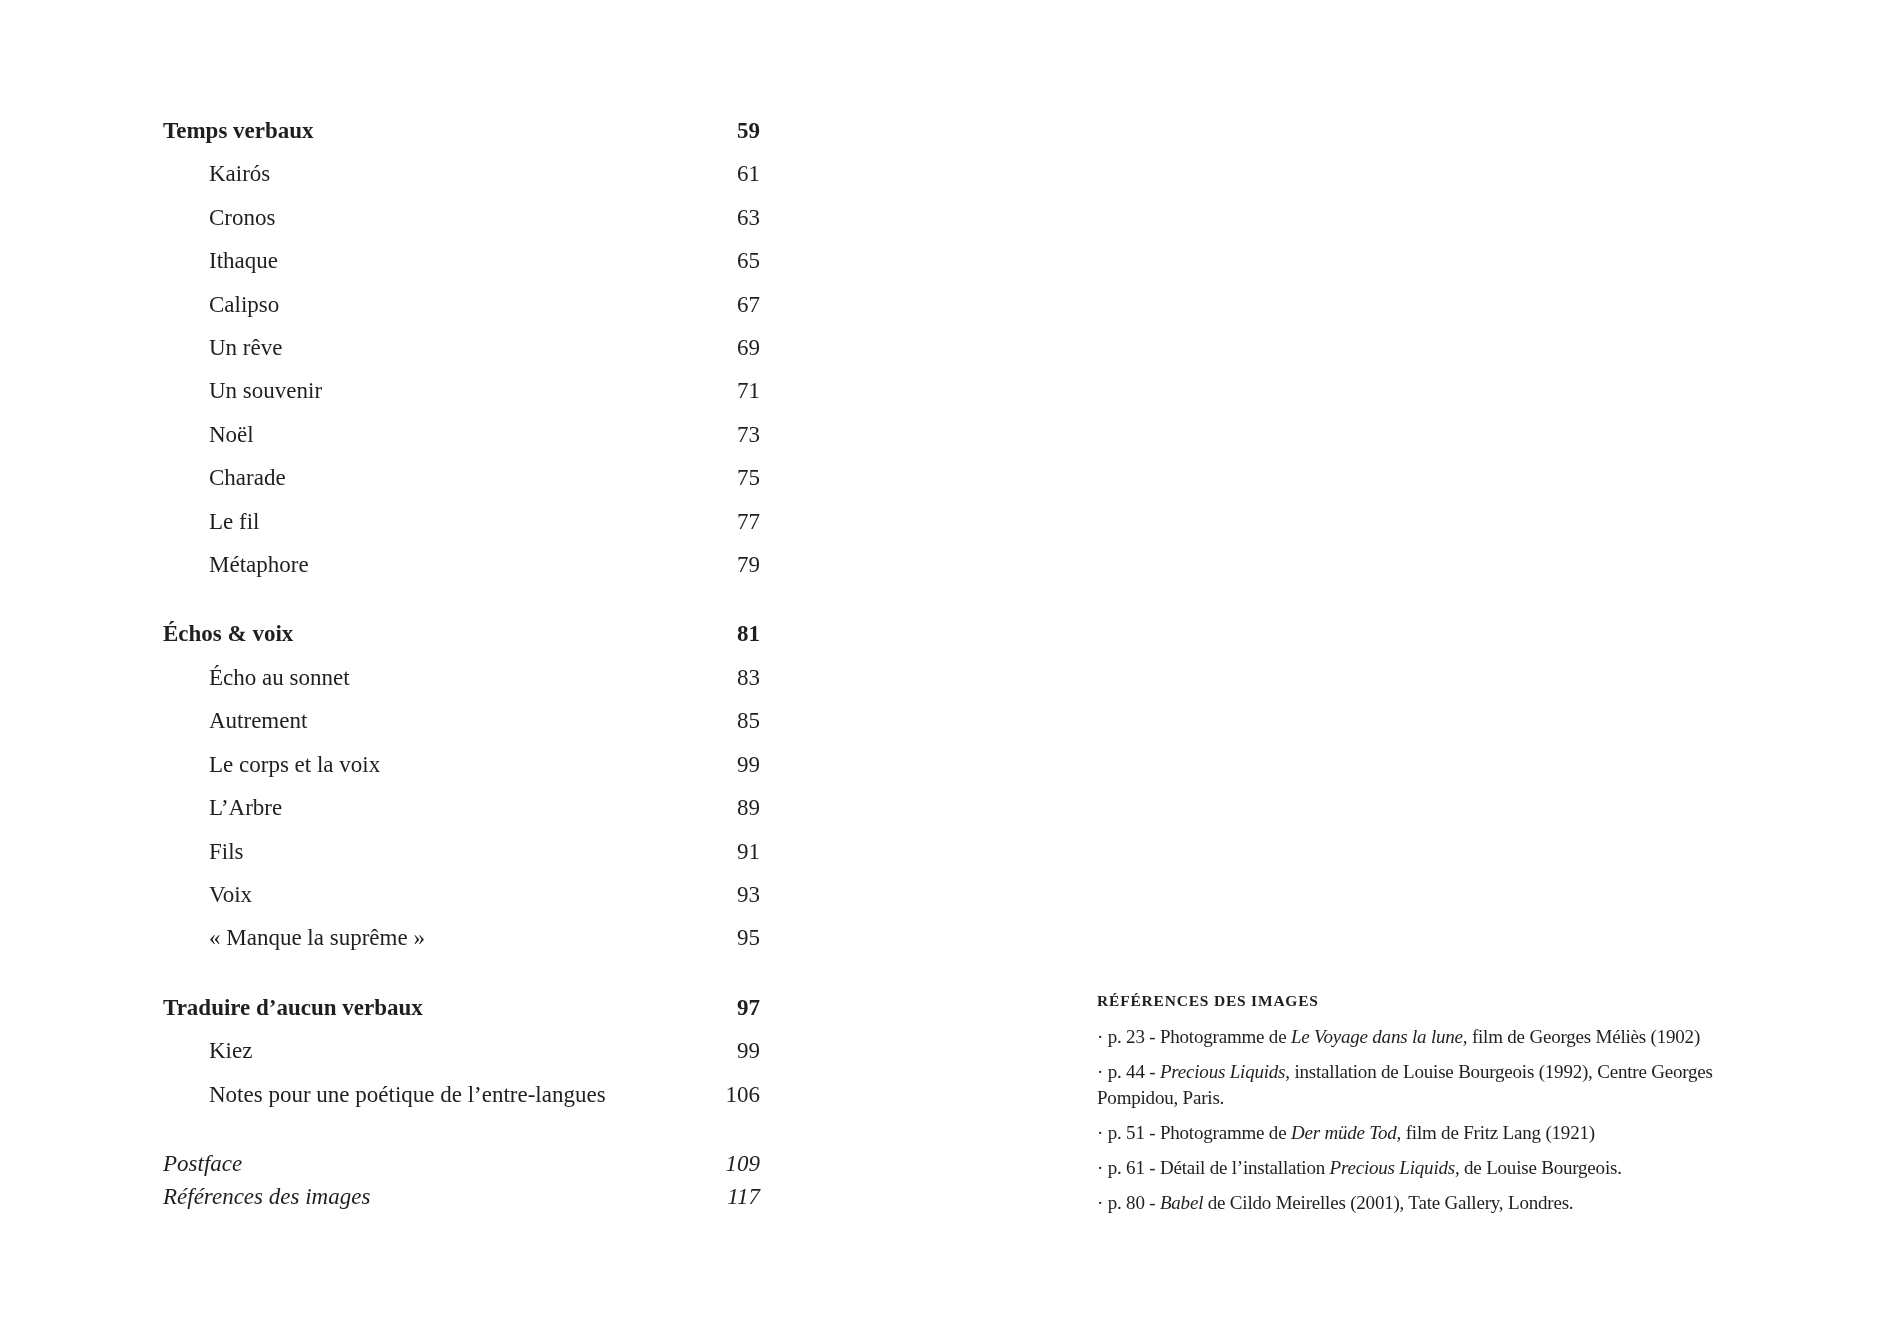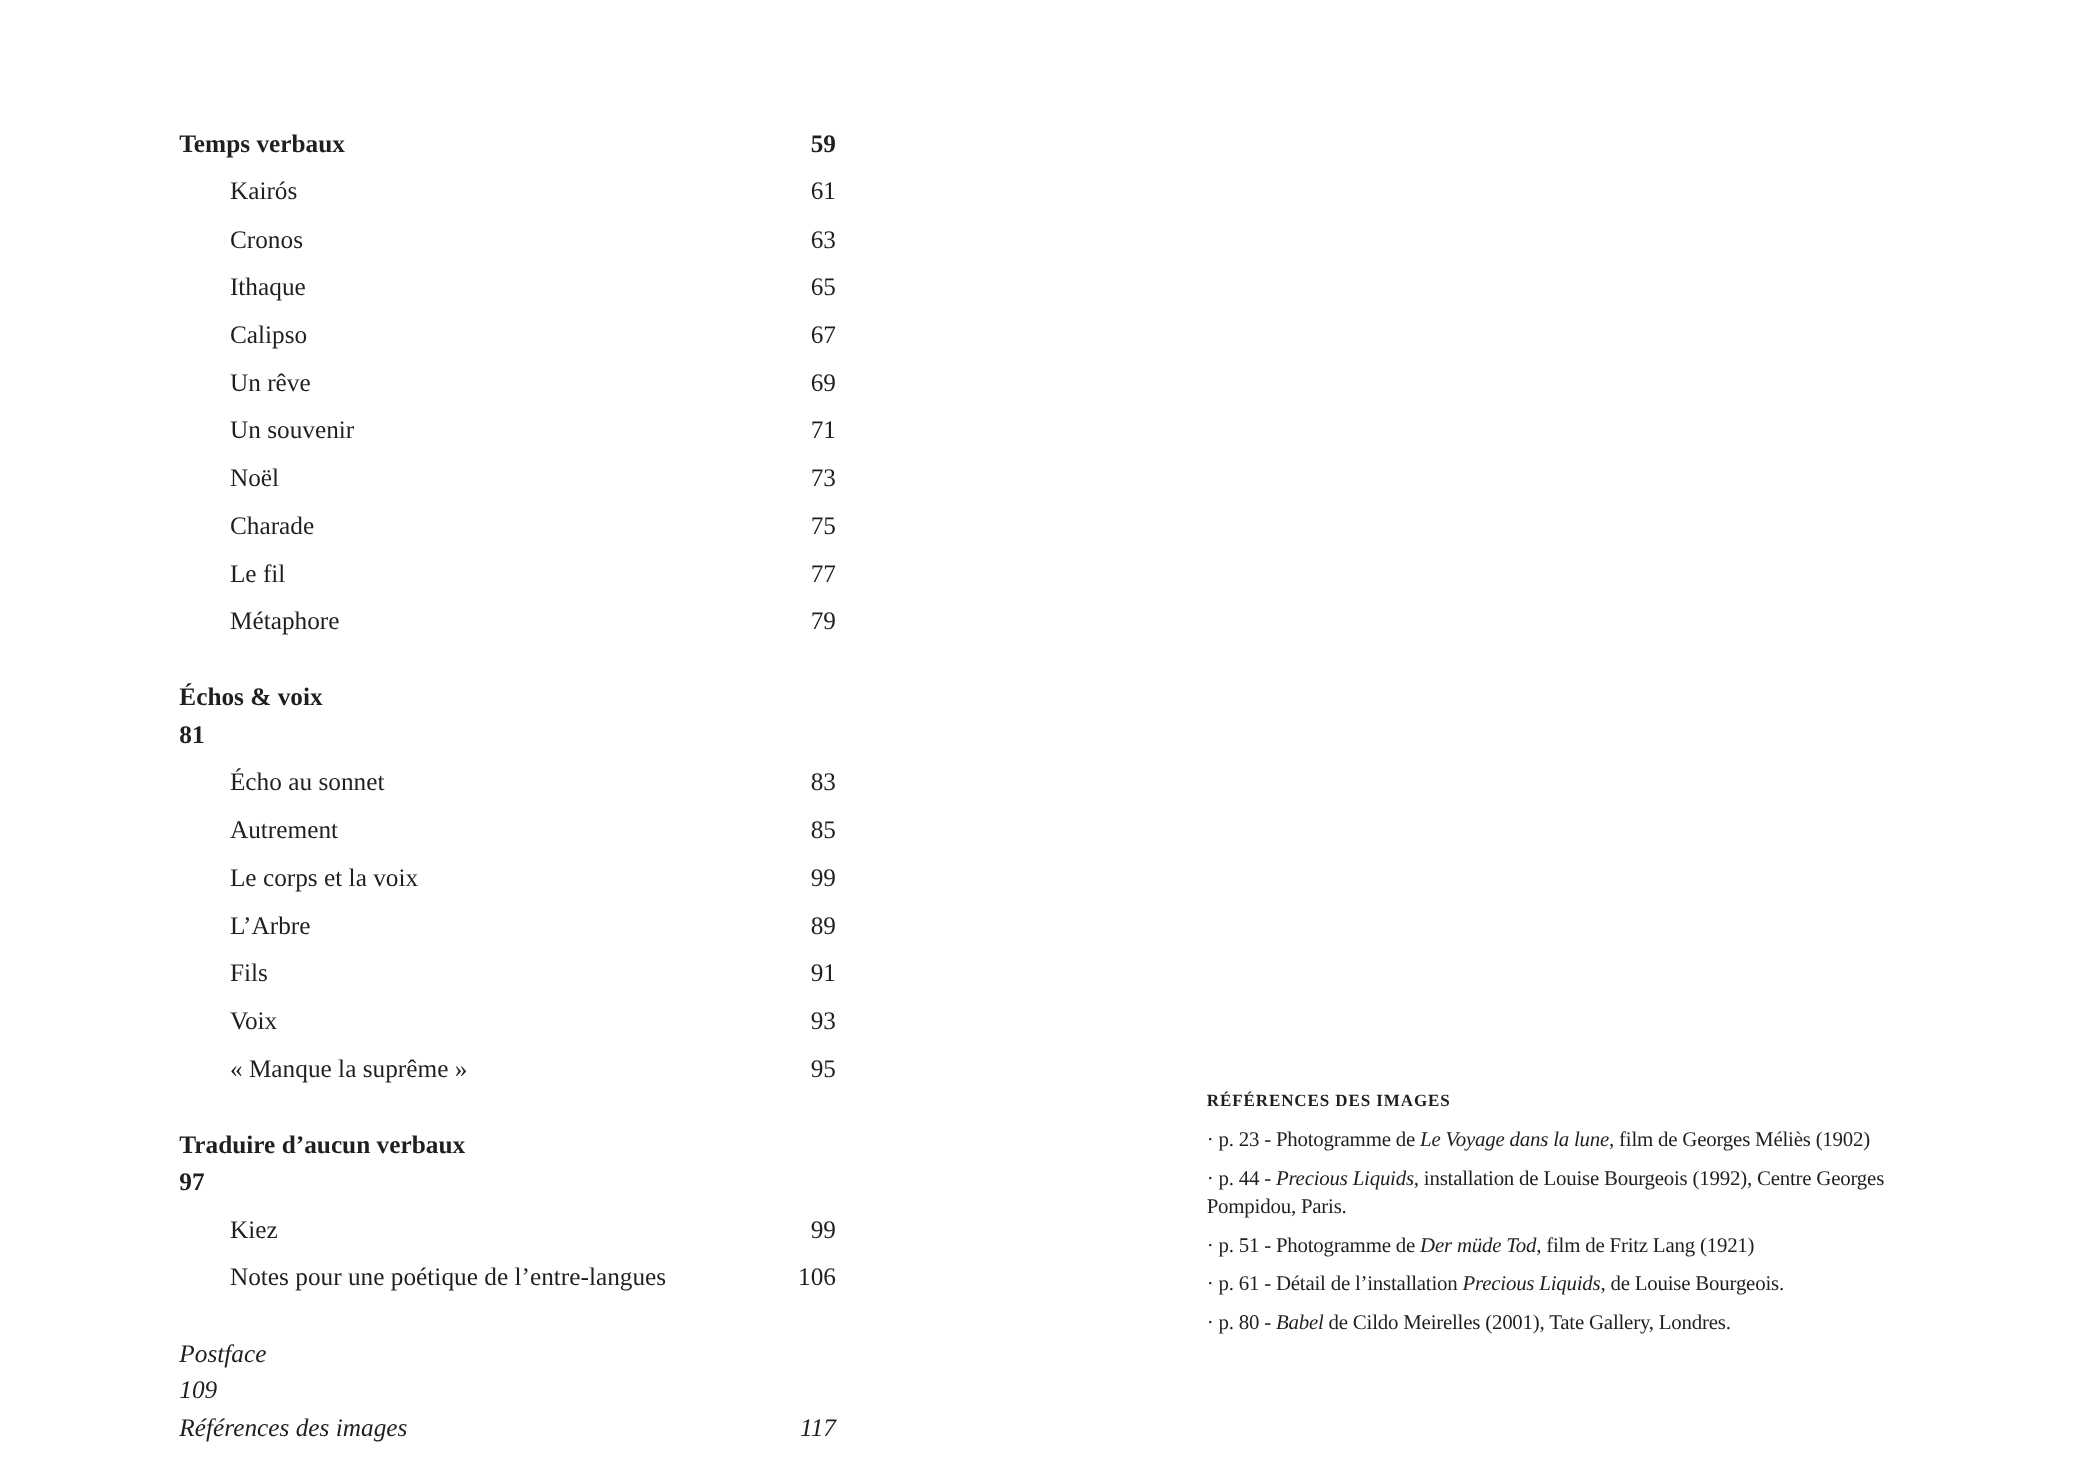--- a/index.html
+++ b/index.html
@@ -10,24 +10,24 @@
     font-family:"Liberation Serif","DejaVu Serif",serif;
     color:#211e1d;
     overflow:hidden;
   }
   
   .toc{position:absolute;left:163px;top:114px;width:597px;}
   .row{display:flex;justify-content:space-between;align-items:baseline;
        font-size:23px;line-height:33.4px;}
   .row .t{white-space:pre;}
   .row .p{text-align:right;}
-  .head{font-weight:bold;}
+  .head{font-weight:bold;gap:20px;}
   .sub .t{padding-left:46px;margin-top:10px;}
   .tail{font-style:italic;}
-  .gap{margin-top:36px;flex-direction:column;}
+  .gap{margin-top:36px;}
   
   .refs{position:absolute;left:1097px;top:991px;width:678px;}
   .refs .refs-heading{
     font-size:15.5px;font-weight:bold;letter-spacing:0.8px;
     line-height:20px;margin:0 0 13px 0;
   }
   .ref{font-size:19px;line-height:26px;letter-spacing:-0.2px;margin:0 0 9px 0;}
   .ref i{}
 </style>
 </head>

